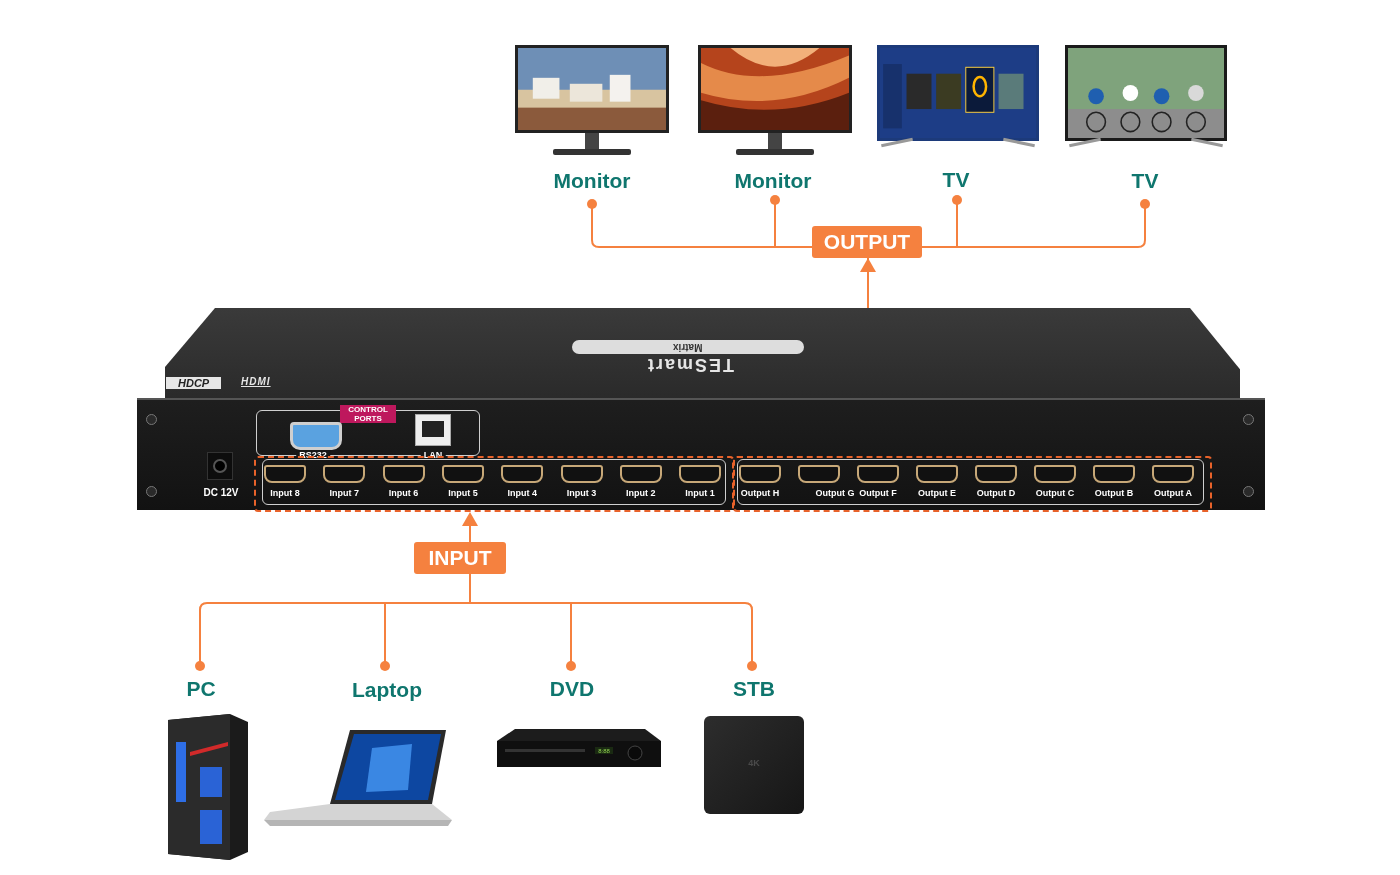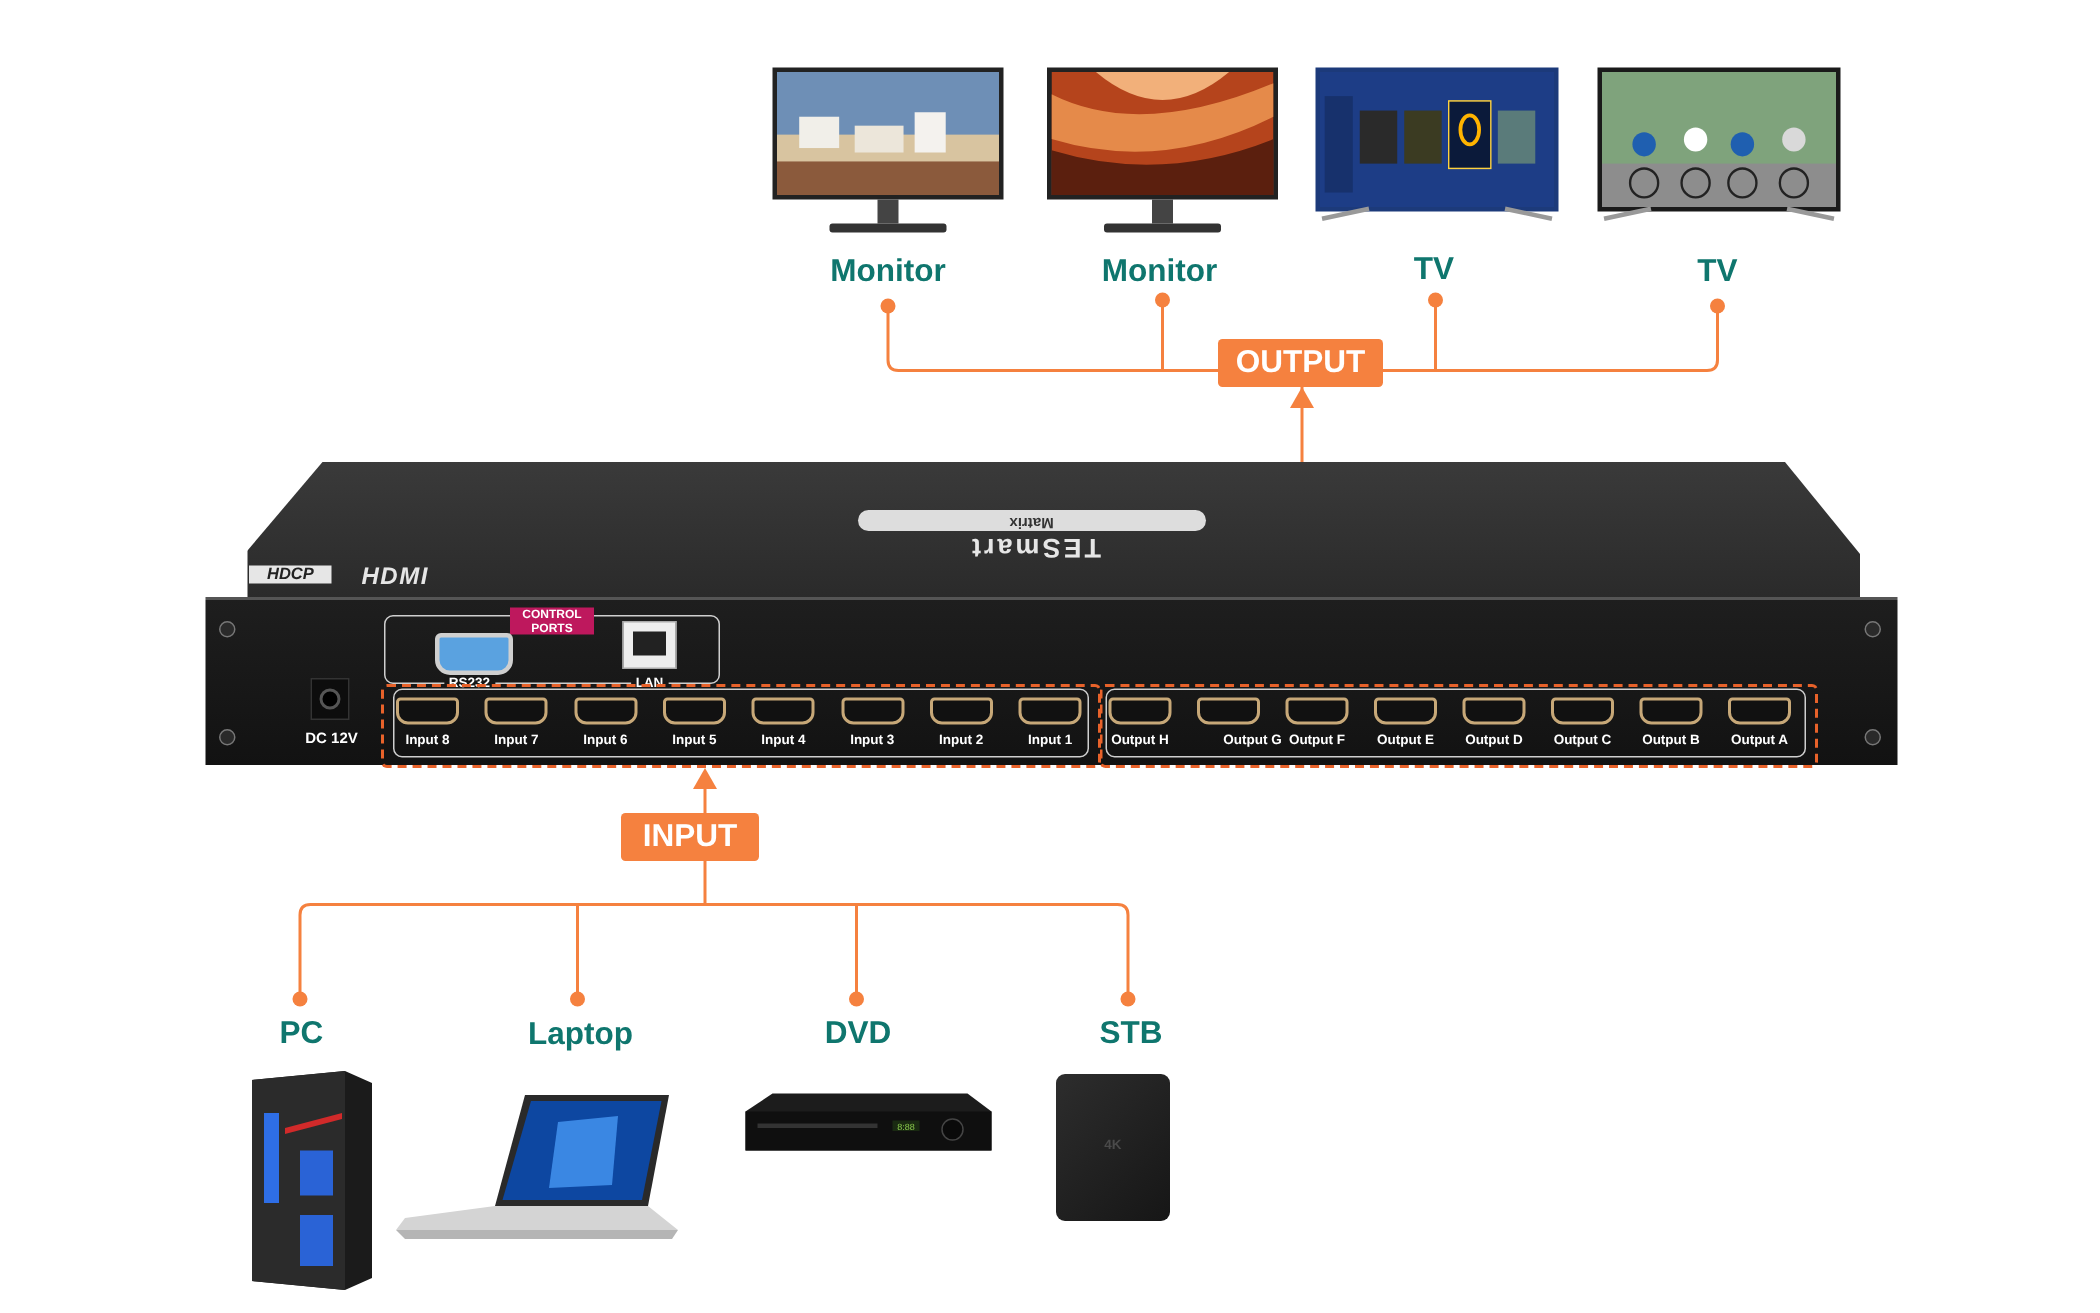--- a/index.html
+++ b/index.html
@@ -143,21 +143,21 @@
 <div class="tag" style="left:812px; top:226px; width:110px; height:32px; line-height:32px;">OUTPUT</div>
 
 <div>
   <div class="chassis-top"></div>
   <div class="logo-band">
     <span style="display:inline-block; transform:rotate(180deg);">Matrix</span>
   </div>
   <div class="abs" style="left:610px; top:354px; width:160px; text-align:center; color:#e6e6e6; font-size:18px; font-weight:bold; letter-spacing:2px; transform:rotate(180deg);">TESmart</div>
 
   <div class="abs" style="left:166px; top:377px; font-size:11px; font-weight:bold; color:#222; background:#e6e6e6; padding:0 12px; font-style:italic;">HDCP</div>
-  <div class="abs" style="left:241px; top:376px; font-size:16px; font-weight:bold; color:#e6e6e6; font-style:italic; letter-spacing:1px;">HDMI</div>
+  <div class="abs" style="left:241px; top:376px; font-size:10px; font-weight:bold; color:#e6e6e6; font-style:italic; letter-spacing:1px;text-decoration:underline;">HDMI</div>
 
   <div class="chassis-front"></div>
 
   <div class="screw" style="left:146px; top:414px;"></div>
   <div class="screw" style="left:146px; top:486px;"></div>
   <div class="screw" style="left:1243px; top:414px;"></div>
   <div class="screw" style="left:1243px; top:486px;"></div>
 
   <div class="abs" style="left:207px; top:452px; width:24px; height:26px; background:#0d0d0d; border:1px solid #333;">
     <div style="width:10px; height:10px; border-radius:50%; background:#000; border:2px solid #555; margin:6px auto;"></div>
@@ -239,15 +239,15 @@
   <path d="M2,92 L190,92 L186,98 L8,98Z" fill="#b5b5b5"></path>
 </svg>
 <svg class="abs" style="left:495px; top:725px;" width="170" height="48" viewBox="0 0 170 48">
   <path d="M20,4 L150,4 L166,16 L166,42 L2,42 L2,16Z" fill="#1c1c1c"></path>
   <rect x="2" y="16" width="164" height="26" fill="#0f0f0f"></rect>
   <rect x="10" y="24" width="80" height="3" fill="#333"></rect>
   <rect x="100" y="22" width="18" height="7" fill="#1a2a12"></rect>
   <text x="109" y="28" font-size="6" fill="#8fd14f" text-anchor="middle" font-family="Liberation Sans, sans-serif">8:88</text>
   <circle cx="140" cy="28" r="7" fill="#0a0a0a" stroke="#444"></circle>
 </svg>
-<div class="abs" style="left:704px; top:716px; width:76px; height:98px; background:linear-gradient(135deg,#2d2d2d,#161616); border-radius:6px;">
+<div class="abs" style="left:704px; top:716px; width:100px; height:98px; background:linear-gradient(135deg,#2d2d2d,#161616); border-radius:6px;">
   <div style="position:absolute; left:0; right:0; top:42px; text-align:center; color:#4a4a4a; font-size:9px; font-weight:bold;">4K</div>
 </div>
 
 </body></html>

